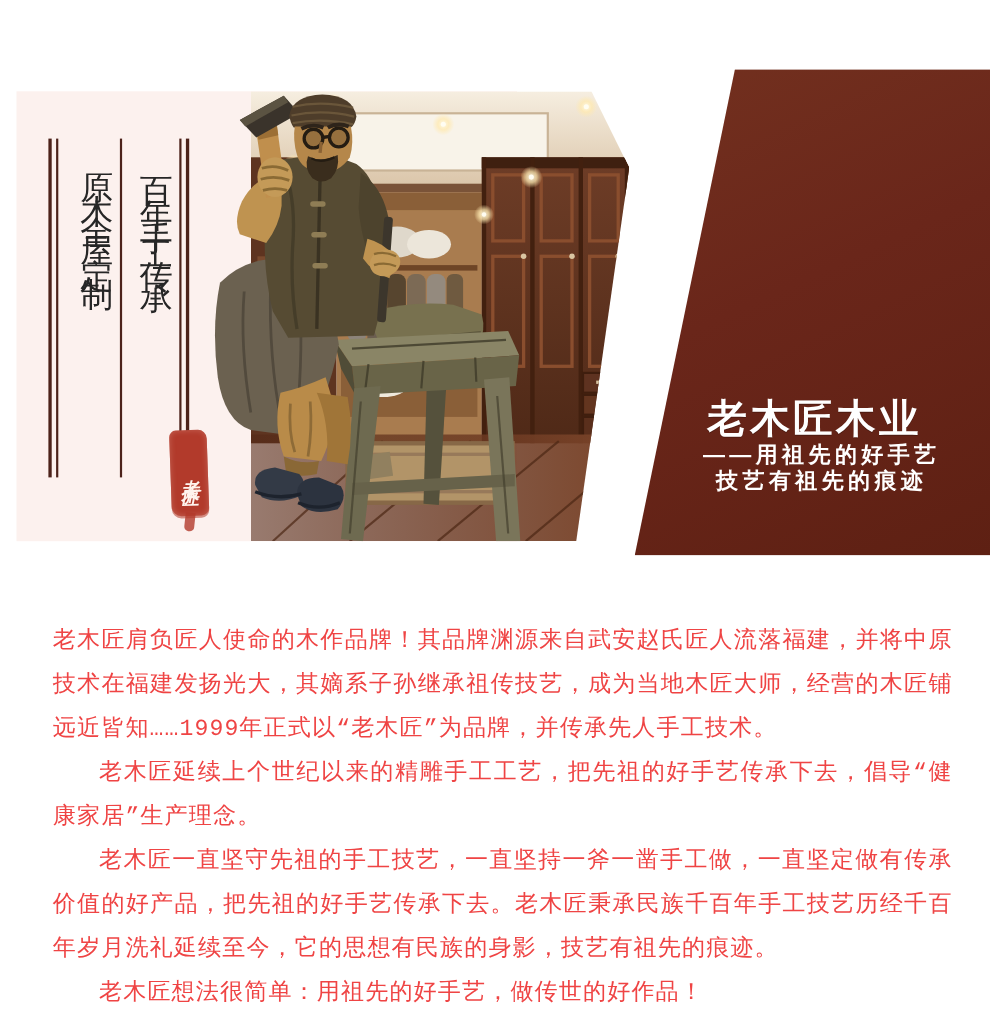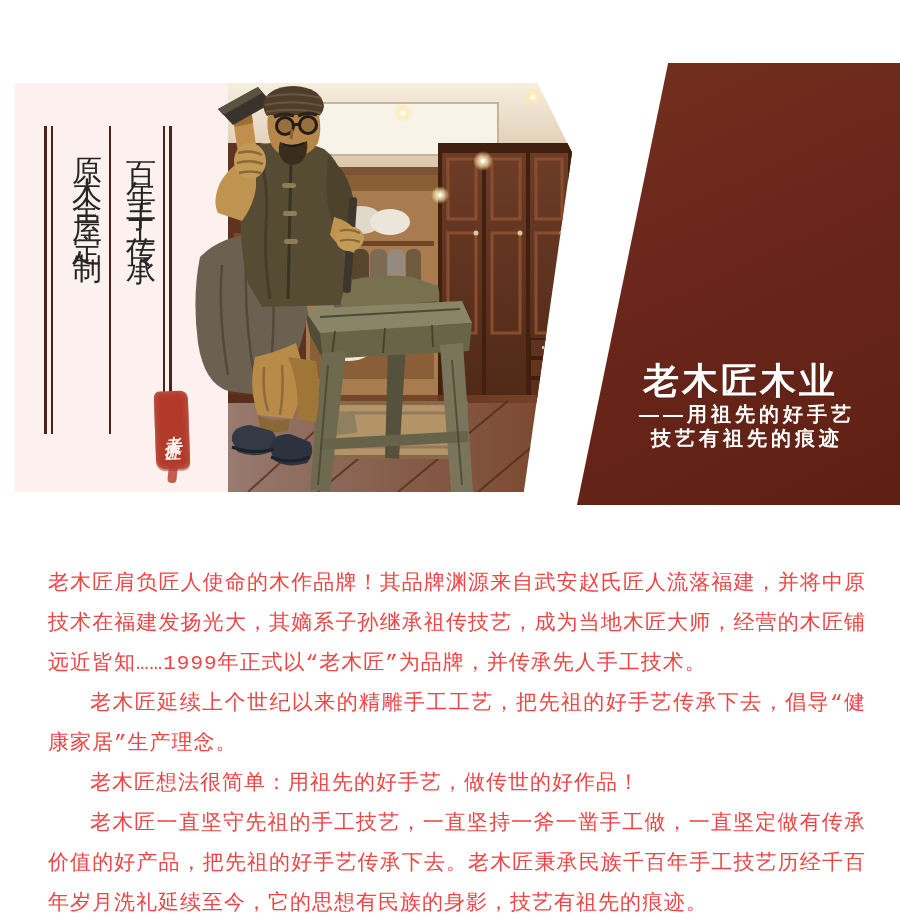--- a/index.html
+++ b/index.html
@@ -299,17 +299,17 @@
     <div class="brand-title">老木匠木业</div>
     <div class="brand-slogan">
       <div>——用祖先的好手艺</div>
       <div>技艺有祖先的痕迹</div>
     </div>
   </div>
 
   <div class="article">
     <p>老木匠肩负匠人使命的木作品牌！其品牌渊源来自武安赵氏匠人流落福建，并将中原技术在福建发扬光大，其嫡系子孙继承祖传技艺，成为当地木匠大师，经营的木匠铺远近皆知……1999年正式以“老木匠”为品牌，并传承先人手工技术。</p>
     <p class="indent">老木匠延续上个世纪以来的精雕手工工艺，把先祖的好手艺传承下去，倡导“健康家居”生产理念。</p>
+    <p class="indent">老木匠一直坚守先祖的手工技艺，一直坚持一斧一凿手工做，一直坚定做有传承价值的好产品，把先祖的好手艺传承下去。老木匠秉承民族千百年手工技艺历经千百年岁月洗礼延续至今，它的思想有民族的身影，技艺有祖先的痕迹。</p>
     <p class="indent">老木匠想法很简单：用祖先的好手艺，做传世的好作品！</p>
-    <p class="indent">老木匠一直坚守先祖的手工技艺，一直坚持一斧一凿手工做，一直坚定做有传承价值的好产品，把先祖的好手艺传承下去。老木匠秉承民族千百年手工技艺历经千百年岁月洗礼延续至今，它的思想有民族的身影，技艺有祖先的痕迹。</p>
   </div>
 
 </div>
 
 </body></html>

